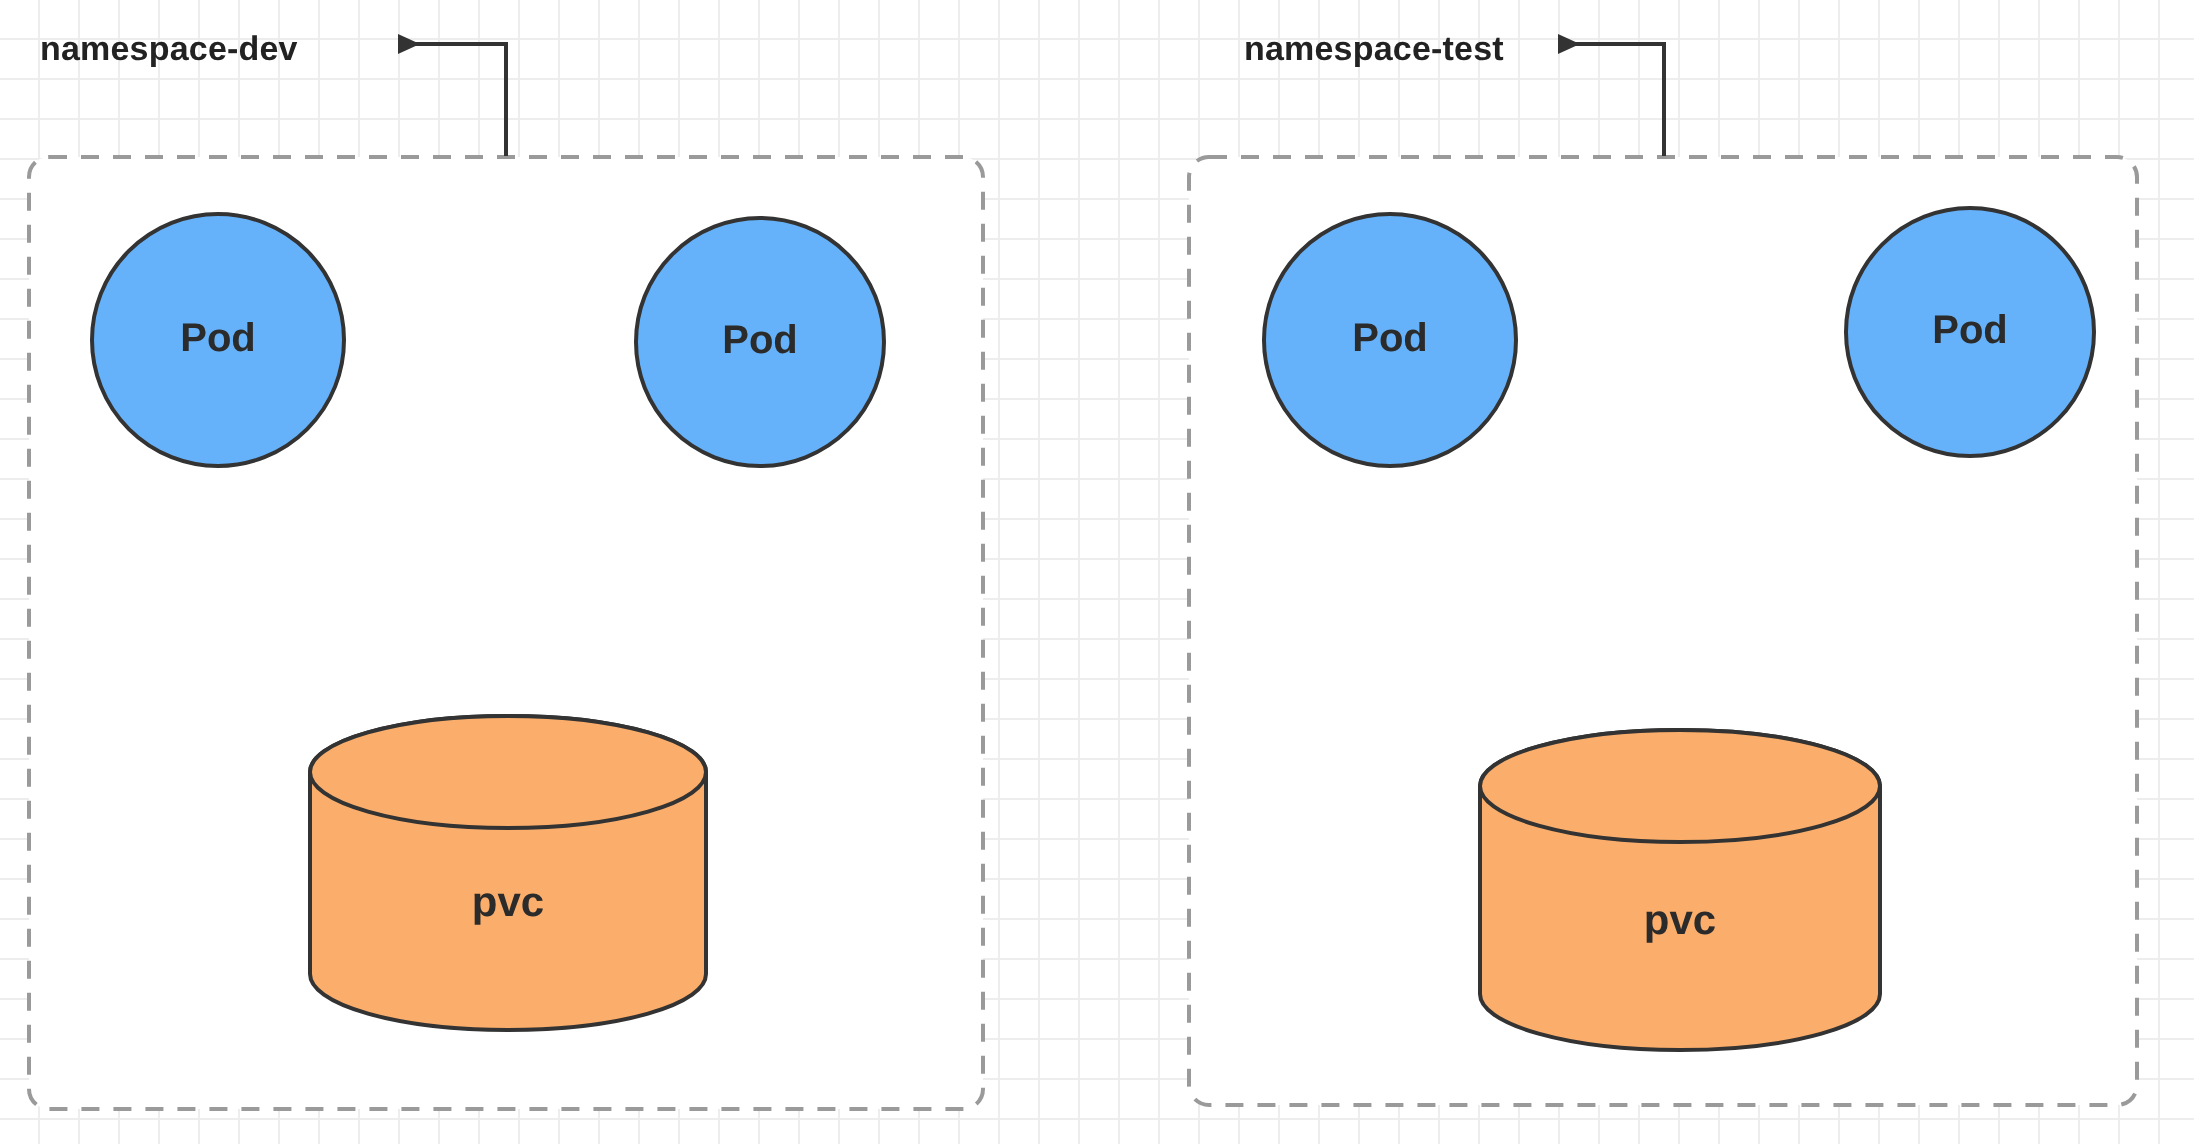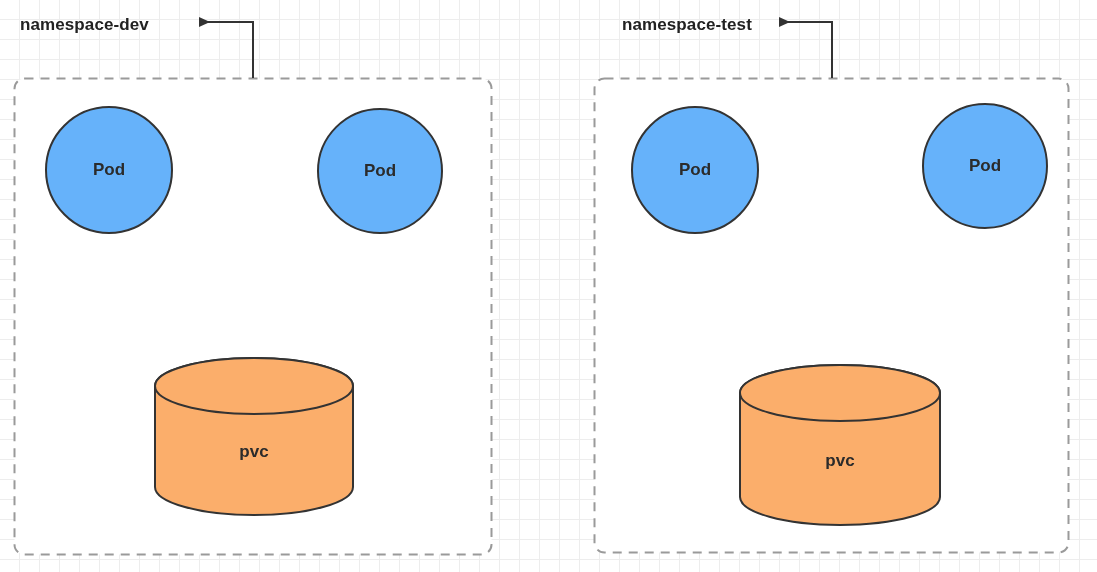--- a/index.html
+++ b/index.html
@@ -36,22 +36,22 @@
   }
   .shape-label {
     position: absolute;
     font-family: "Liberation Sans", sans-serif;
     font-weight: bold;
     color: #2b2b2b;
     white-space: nowrap;
     transform: translate(-50%, -50%);
     pointer-events: none;
   }
-  .pod-label { font-size: 17px; }
-  .pvc-label { font-size: 17px; }
+  .pod-label { font-size: 20px; }
+  .pvc-label { font-size: 21px; }
 </style>
 </head>
 <body>
 
 <div id="canvas">
   <svg id="diagram-svg" width="1097" height="572">
     <defs>
       <marker id="arrowhead" markerWidth="12" markerHeight="10" refX="11" refY="5" orient="auto" markerUnits="userSpaceOnUse">
         <path d="M 11,0 L 0,5 L 11,10 z" fill="#333333"></path>
       </marker>

